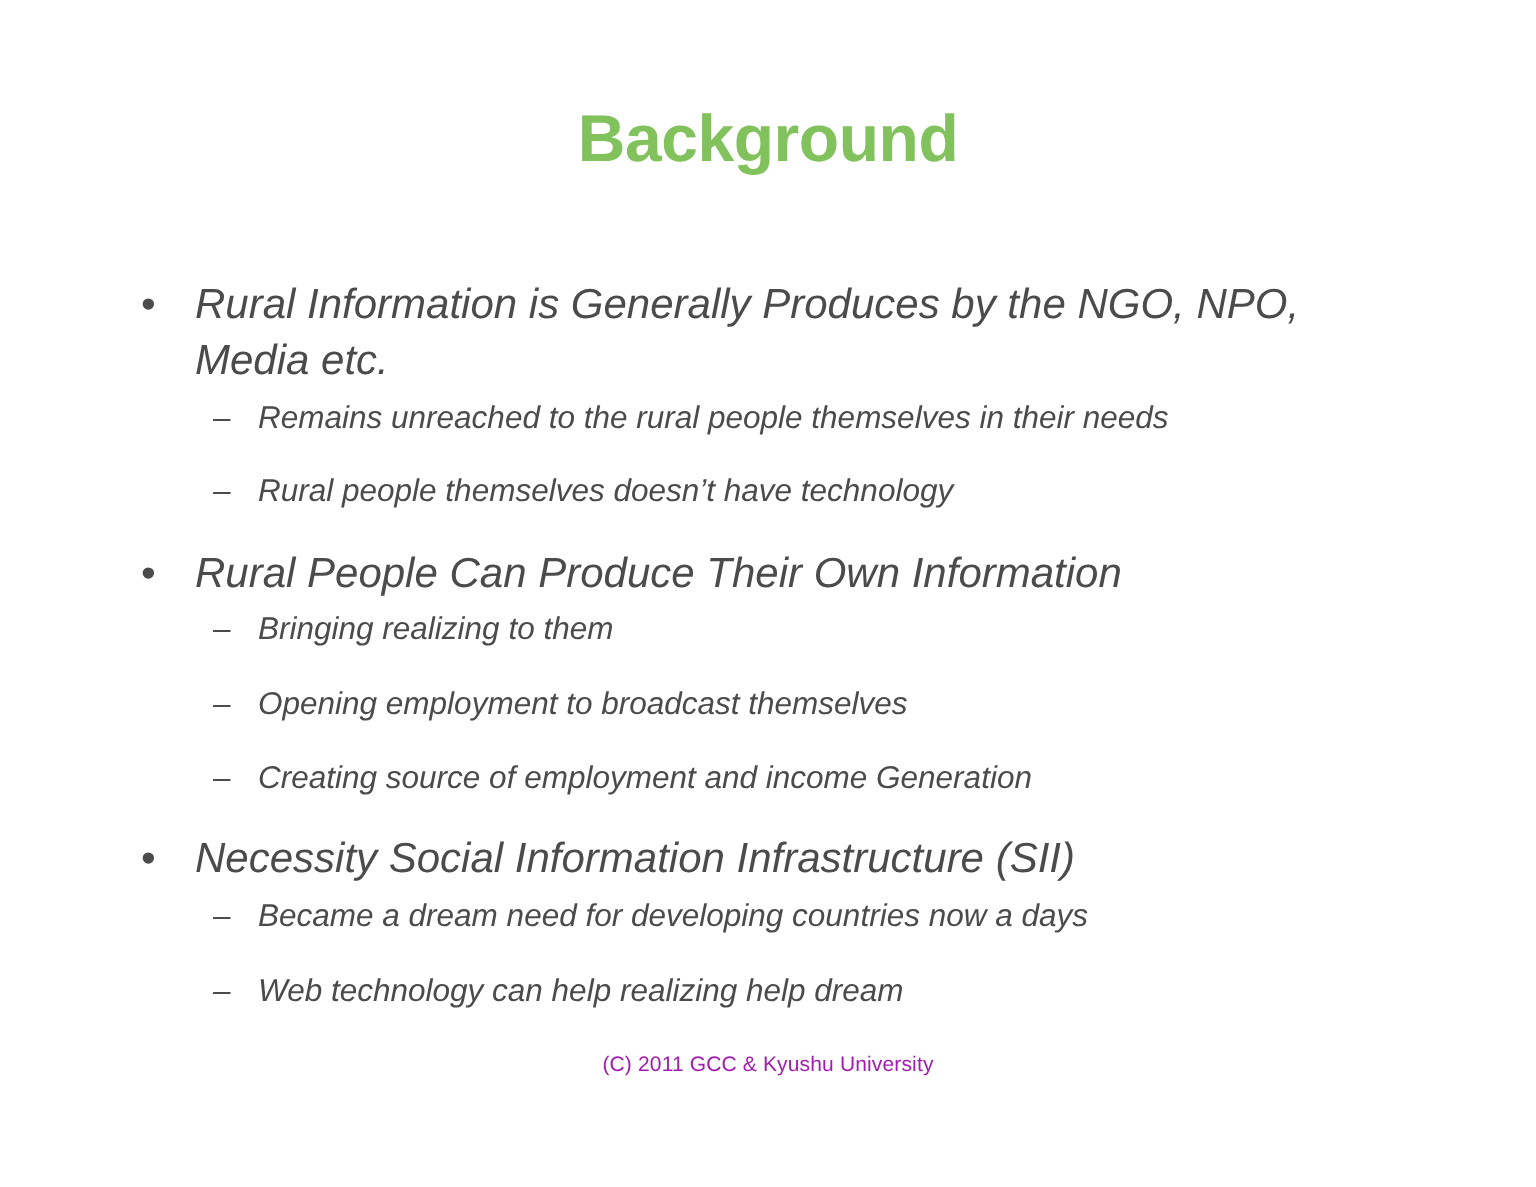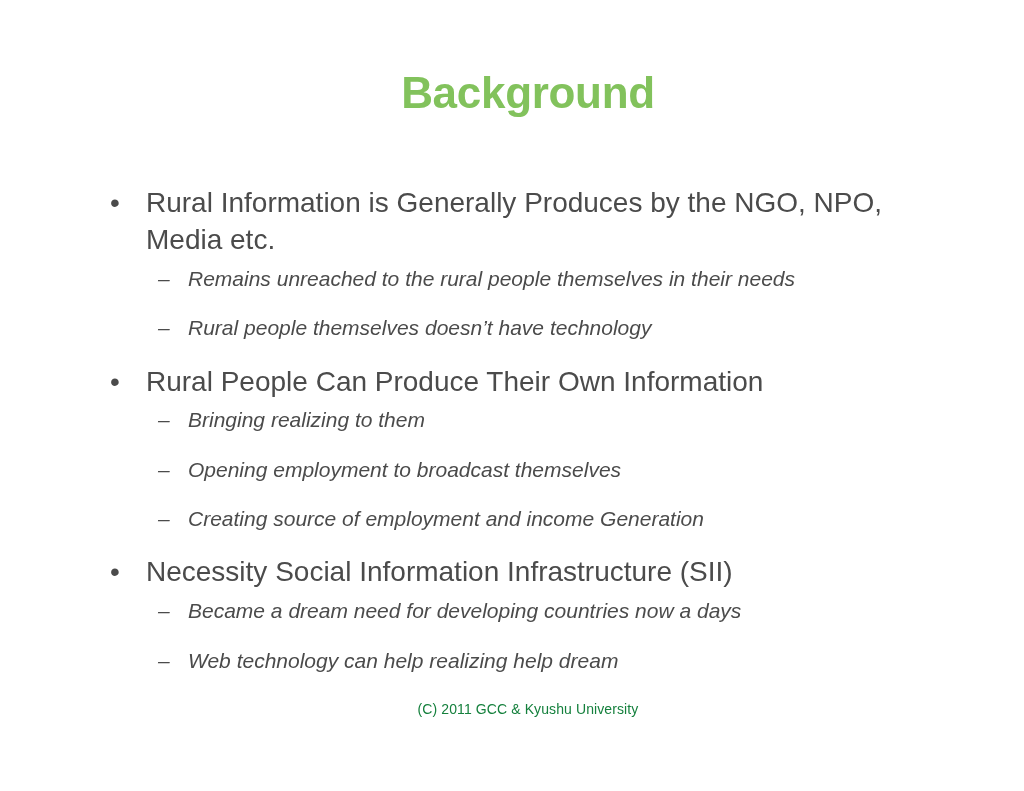--- a/index.html
+++ b/index.html
@@ -14,21 +14,20 @@
     font-family: "Liberation Sans", sans-serif;
     -webkit-font-smoothing: antialiased;
   }
 
   .slide {
     position: relative;
     width: 980px;
     height: 791px;
     background: #ffffff;
     overflow: hidden;
-    margin-left: 16px;
   }
 
   
   .slide-title {
     position: absolute;
     top: 70px;
     left: 0;
     width: 1024px;
     text-align: center;
     font-size: 44px;
@@ -73,20 +72,21 @@
     line-height: 1.32;
     color: #4b4b4b;
     text-align: left;
     padding-left: 6px;
     box-sizing: border-box;
   }
 
   .l1-text {
     flex: 1 1 auto;
     max-width: 740px;
+    font-style: italic;
   }
 
   ul.level2 {
     list-style: none;
     margin: 6px 0 14px 0;
     padding: 0;
   }
 
   li.l2-item {
     display: flex;
@@ -120,21 +120,21 @@
   .group-gap-2 { height: 8px; }
 
   
   .footer {
     position: absolute;
     left: 0;
     top: 701px;
     width: 1024px;
     text-align: center;
     font-size: 14px;
-    color: #15803d;
+    color: #a21caf;
     letter-spacing: 0.1px;
   }
 </style>
 </head>
 <body>
 
 <div class="slide">
 
   <div class="slide-title">Background</div>
 

